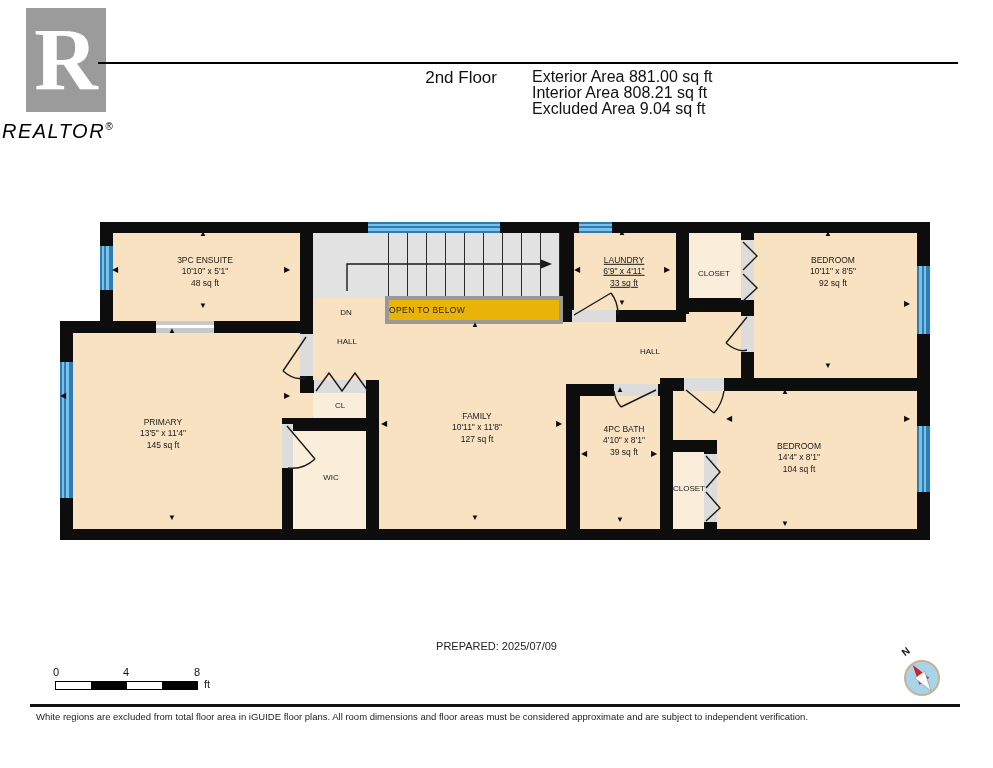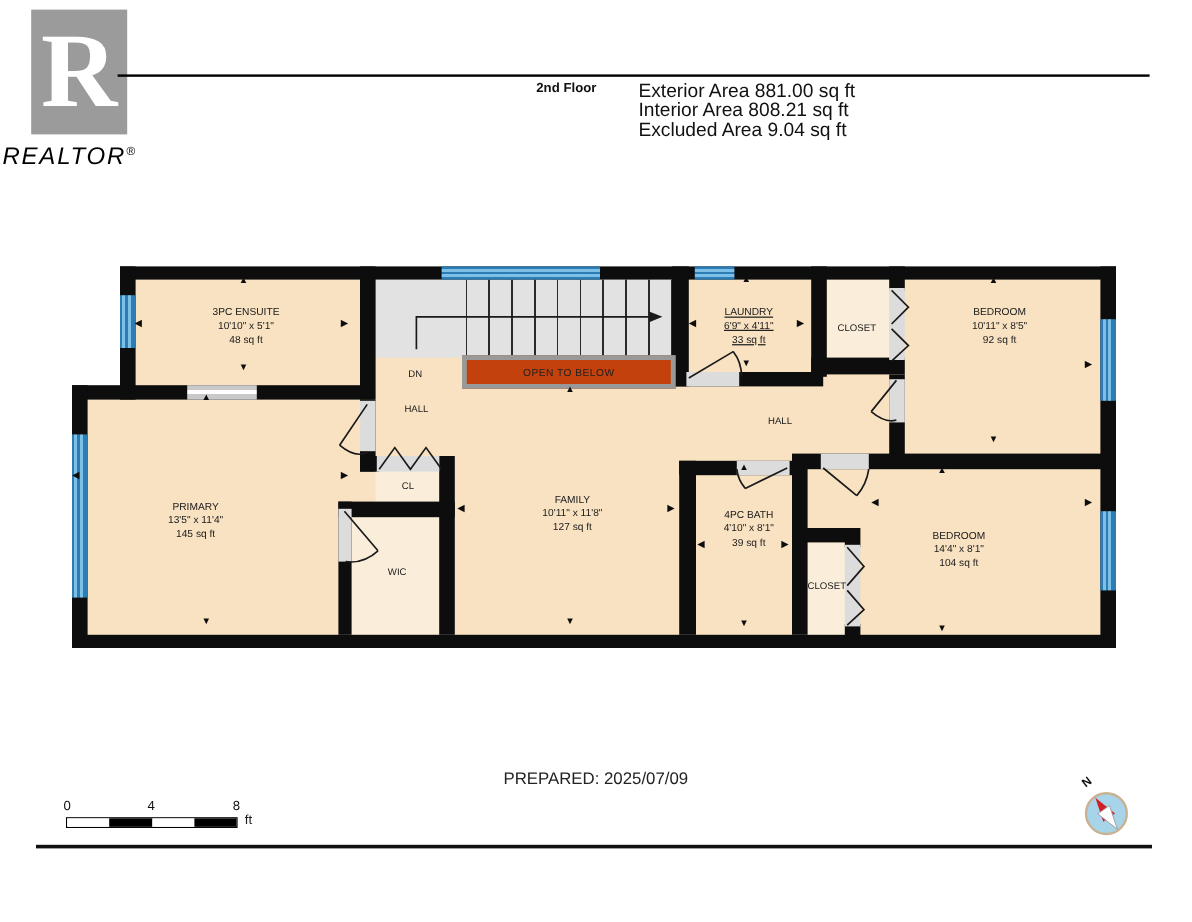--- a/index.html
+++ b/index.html
@@ -13,25 +13,25 @@
   .win-h{position:absolute;background:linear-gradient(to bottom,#2d7db5 0 2px,#7cc0e8 2px 4.5px,#2d7db5 4.5px 6.5px,#7cc0e8 6.5px 9px,#2d7db5 9px 11px);}
   .win-v{position:absolute;background:linear-gradient(to right,#2d7db5 0 2px,#7cc0e8 2px 4.5px,#2d7db5 4.5px 6.5px,#7cc0e8 6.5px 9px,#2d7db5 9px 11px);}
   .rlabel{position:absolute;transform:translate(-50%,-50%);text-align:center;
           font-size:8.5px;line-height:1.35;white-space:nowrap;color:#1a1a1a;z-index:40;}
   .rlabel span{display:block;}
   .slabel{position:absolute;transform:translate(-50%,-50%);font-size:8px;color:#1a1a1a;z-index:40;}
   .ar{position:absolute;font-size:8px;line-height:1;color:#0d0d0d;z-index:45;}
   .stairs{position:absolute;background:#e2e2e2;}
   .treads{position:absolute;background:#e2e2e2;
           background-image:repeating-linear-gradient(to right,#2a2a2a 0 1.4px,transparent 1.4px 19px);}
-  .otb{position:absolute;background:#c2410c;border:4px solid #999;z-index:30;
-       display:flex;align-items:center;justify-content:center;font-size:8.5px;letter-spacing:.4px;color:#222;}
+  .otb{position:absolute;background:#eab308;border:4px solid #999;z-index:30;
+       display:flex;align-items:center;font-size:8.5px;letter-spacing:.4px;color:#222;}
   svg.overlay{position:absolute;left:0;top:0;z-index:35;pointer-events:none;}
   .hdr-title{position:absolute;left:0;right:0;top:28px;text-align:center;font-size:17.5px;font-weight:bold;color:#000;}
-  .hdr-floor{position:absolute;left:375px;top:68px;width:122px;text-align:right;font-size:11px;font-weight:bold;color:#111;}
+  .hdr-floor{position:absolute;left:375px;top:68px;width:122px;text-align:right;font-size:17px;font-weight:normal;color:#111;}
   .hdr-area{position:absolute;left:532px;font-size:16px;color:#111;}
   .logo-box{position:absolute;left:26px;top:8px;width:80px;height:104px;background:#9b9b9b;
             display:flex;align-items:center;justify-content:center;}
   .logo-box span{font-family:"Liberation Serif",serif;font-size:88px;font-weight:bold;color:#fff;line-height:1;}
   .logo-word{position:absolute;left:2px;top:120px;font-size:20px;color:#000000;letter-spacing:1.5px;font-style:italic;}
   .scale-num{position:absolute;font-size:11px;color:#111;transform:translateX(-50%);}
   .seg{display:inline-block;width:35.25px;height:7px;vertical-align:top;}
 </style>
 </head>
 <body>
@@ -199,26 +199,27 @@
   <span class="ar" style="left:781px;top:520px;">▼</span>
 
   <div class="scale-num" style="left:56px;top:666px;">0</div>
   <div class="scale-num" style="left:126px;top:666px;">4</div>
   <div class="scale-num" style="left:197px;top:666px;">8</div>
   <div class="abs" style="left:55px;top:681px;width:141px;height:7px;border:1px solid #000;font-size:0;">
     <span class="seg" style="background:#fff;"></span><span class="seg" style="background:#000;"></span><span class="seg" style="background:#fff;"></span><span class="seg" style="background:#000;"></span>
   </div>
   <div class="abs" style="left:204px;top:678px;font-size:11px;">ft</div>
 
-  <div class="abs" style="left:0;right:0;top:640px;text-align:center;font-size:14px;color:#222;">PREPARED: 2025/07/09</div>
+  <div class="abs" style="left:0;right:0;top:640px;text-align:center;font-size:11px;color:#222;">PREPARED: 2025/07/09</div>
 
   <svg class="abs" width="62" height="64" style="left:892px;top:640px;">
     <text x="10" y="16" font-size="10" font-weight="bold" fill="#111" transform="rotate(-38 12 12)" font-family="Liberation Sans, sans-serif">N</text>
     <circle cx="30" cy="38" r="17" fill="#a8d4ea" stroke="#c9b292" stroke-width="2"></circle>
     <g transform="rotate(-35 30 38)">
       <polygon points="30,22 24,42 36,42" fill="#cf2027"></polygon>
       <polygon points="30,54 24,34 36,34" fill="#fdfdfd" stroke="#9a9a9a" stroke-width="0.7"></polygon>
     </g>
   </svg>
 
   <div class="abs" style="left:30px;top:704px;width:930px;height:3px;background:#111;"></div>
+  <div class="abs" style="left:36px;top:711px;width:920px;font-size:9.5px;color:#222;">White regions are excluded from total floor area in iGUIDE floor plans. All room dimensions and floor areas must be considered approximate and are subject to independent verification.</div>
 
 </div>
 
 </body></html>

